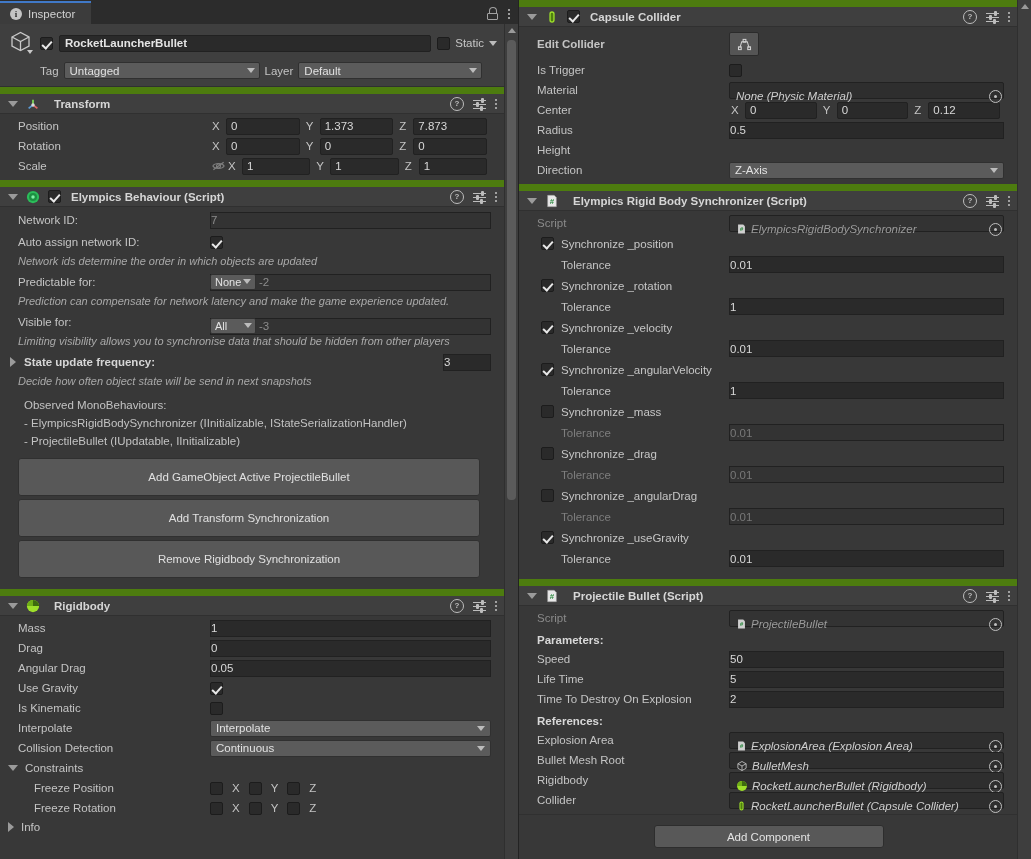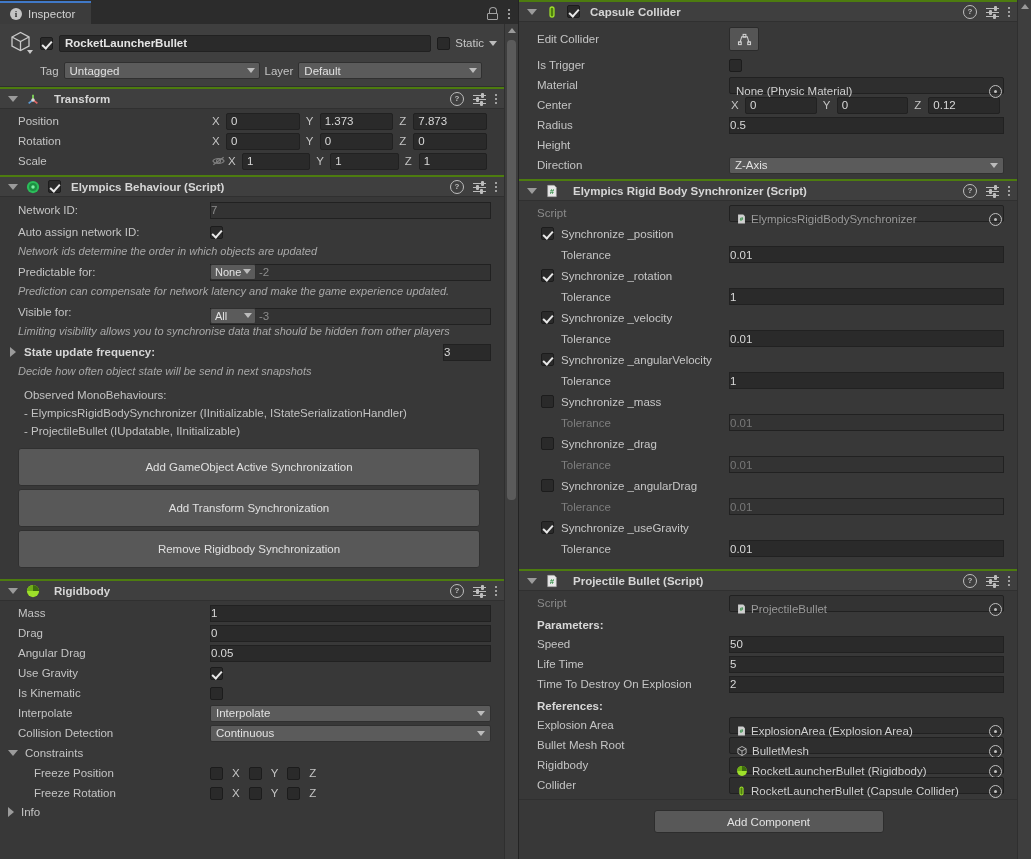--- a/index.html
+++ b/index.html
@@ -68,21 +68,21 @@
   .dd{
     height:17px;background:#5b5b5b;border:1px solid #303030;border-radius:2px;
     display:flex;align-items:center;padding:0 4px 0 5px;color:#e0e0e0;font-size:11.5px;
     box-sizing:border-box;justify-content:space-between;
   }
   .dd .caret{margin-left:6px;}
 
   
   .comp-head{
     display:flex;align-items:center;gap:6px;height:19px;
-    background:#3f3f3f;border-top:2px solid #4d7c0f;border-bottom:1px solid #303030;
+    background:#3f3f3f;border-top:7px solid #4d7c0f;border-bottom:1px solid #303030;
     padding:0 6px;position:relative;
   }
   .foldout{width:0;height:0;border-left:5px solid transparent;border-right:5px solid transparent;border-top:6px solid #9b9b9b;margin:0 2px;flex:none;}
   .foldout.closed{border:none;border-top:5px solid transparent;border-bottom:5px solid transparent;border-left:6px solid #9b9b9b;}
   .comp-title{font-weight:bold;color:#d6d6d6;font-size:11.5px;margin-left:8px;}
   .comp-tools{margin-left:auto;display:flex;align-items:center;gap:9px;padding-right:2px;}
   .ico-help{width:12px;height:12px;border-radius:50%;border:1.3px solid #bdbdbd;color:#bdbdbd;font-size:8px;display:flex;align-items:center;justify-content:center;font-weight:bold;}
   .ico-preset{width:13px;height:12px;position:relative;}
   .ico-preset i{position:absolute;left:0;width:13px;height:1.4px;background:#bdbdbd;}
   .ico-preset i:nth-child(1){top:2px;}
@@ -115,21 +115,21 @@
     margin:3px 18px;height:36px;background:#585858;border:1px solid #303030;border-radius:3px;
     display:flex;align-items:center;justify-content:center;color:#e0e0e0;font-size:11.5px;
   }
   .obsd{padding-left:24px;color:#c3c3c3;line-height:18px;font-size:11.5px;}
   .lock-ico{width:16px;display:flex;justify-content:center;opacity:.72;}
 
   
   .objfld{
     flex:1;height:17px;background:#2e2e2e;border:1px solid #212121;border-radius:2px;
     display:flex;align-items:center;padding:12px 0 0 3px;color:#cfcfcf;font-size:11.5px;box-sizing:border-box;
-    gap:4px;position:relative;
+    gap:4px;position:relative;font-style:italic;
   }
   .objfld.ro{background:#333;color:#9a9a9a;}
   .picker{margin-left:auto;width:15px;height:15px;display:flex;align-items:center;justify-content:center;flex:none;}
   .picker .o1{width:11px;height:11px;border-radius:50%;border:1.4px solid #c0c0c0;display:flex;align-items:center;justify-content:center;}
   .picker .o2{width:3px;height:3px;border-radius:50%;background:#c0c0c0;}
   .dd-wide{
     flex:1;height:17px;background:#5b5b5b;border:1px solid #303030;border-radius:2px;
     display:flex;align-items:center;padding:0 5px;color:#e2e2e2;font-size:11.5px;box-sizing:border-box;
   }
   .dd-wide .caret{margin-left:auto;}
@@ -141,21 +141,21 @@
   .mini-chk{width:13px;height:13px;box-sizing:border-box;border:1px solid #1c1c1c;background:#2a2a2a;border-radius:2px;position:relative;flex:none;margin-left:0px;}
   .mini-chk.on:after{content:"";position:absolute;left:3px;top:1px;width:4px;height:8px;border:solid #e8e8e8;border-width:0 2px 2px 0;transform:rotate(42deg);}
 
   .sync-row{display:flex;align-items:center;height:21px;padding-left:22px;gap:7px;}
   .sync-row .t{color:#c6c6c6;font-size:11.5px;}
   .tol-row{display:flex;align-items:center;height:21px;padding:0 7px 0 0;}
   .tol-row .lab{width:210px;padding-left:42px;box-sizing:border-box;color:#c4c4c4;font-size:11.5px;}
   .tol-row .lab.dim{color:#7e7e7e;}
 
   .subhead{font-weight:bold;color:#d8d8d8;font-size:11.5px;padding:6px 0 3px 18px;}
-  .editcol{display:flex;align-items:center;padding:3px 0 4px 0;}
+  .editcol{display:flex;align-items:center;padding:3px 0 4px 0;font-weight:bold;}
   .editcol .lab{width:210px;padding-left:18px;box-sizing:border-box;color:#c4c4c4;}
   .editbtn{width:28px;height:22px;background:#555;border:1px solid #2b2b2b;border-radius:2px;display:flex;align-items:center;justify-content:center;}
   .cons-chk-row{display:flex;align-items:center;height:20px;}
   .cons-chk-row .lab{width:210px;padding-left:34px;box-sizing:border-box;color:#c4c4c4;}
   .cons-chk-row .grp{display:flex;align-items:center;gap:4px;}
   .cons-chk-row .grp span{color:#c4c4c4;margin-right:5px;}
 
   .divider{height:1px;background:#303030;}
   .addcomp-wrap{display:flex;justify-content:center;padding:10px 0 6px 0;}
   .addcomp{
@@ -359,21 +359,21 @@
             </span>
             <span style="flex:1"></span>
             <span class="fld" style="flex:0 0 48px">3</span>
           </div>
           <div class="note">Decide how often object state will be send in next snapshots</div>
 
           <div class="obsd" style="padding-top:5px">Observed MonoBehaviours:</div>
           <div class="obsd it">- ElympicsRigidBodySynchronizer (IInitializable, IStateSerializationHandler)</div>
           <div class="obsd it">- ProjectileBullet (IUpdatable, IInitializable)</div>
 
-          <div class="btn" style="margin-top:8px">Add GameObject Active Synchronization</div>
+          <div class="btn" style="margin-top:8px">Add GameObject Active ProjectileBullet</div>
           <div class="btn">Add Transform Synchronization</div>
           <div class="btn">Remove Rigidbody Synchronization</div>
         </div>
 
         <div class="comp-head" style="margin-top:4px">
           <span class="foldout"></span>
           <svg class="ic" viewBox="0 0 16 16">
             <circle cx="8" cy="8" r="7" fill="#9ee02a"></circle>
             <path d="M8 1 A7 7 0 0 1 15 8 L8 8 Z" fill="#3d6b0f"></path>
             <path d="M8 8 L1 8 A7 7 0 0 1 8 1 Z" fill="#6fae17"></path>

